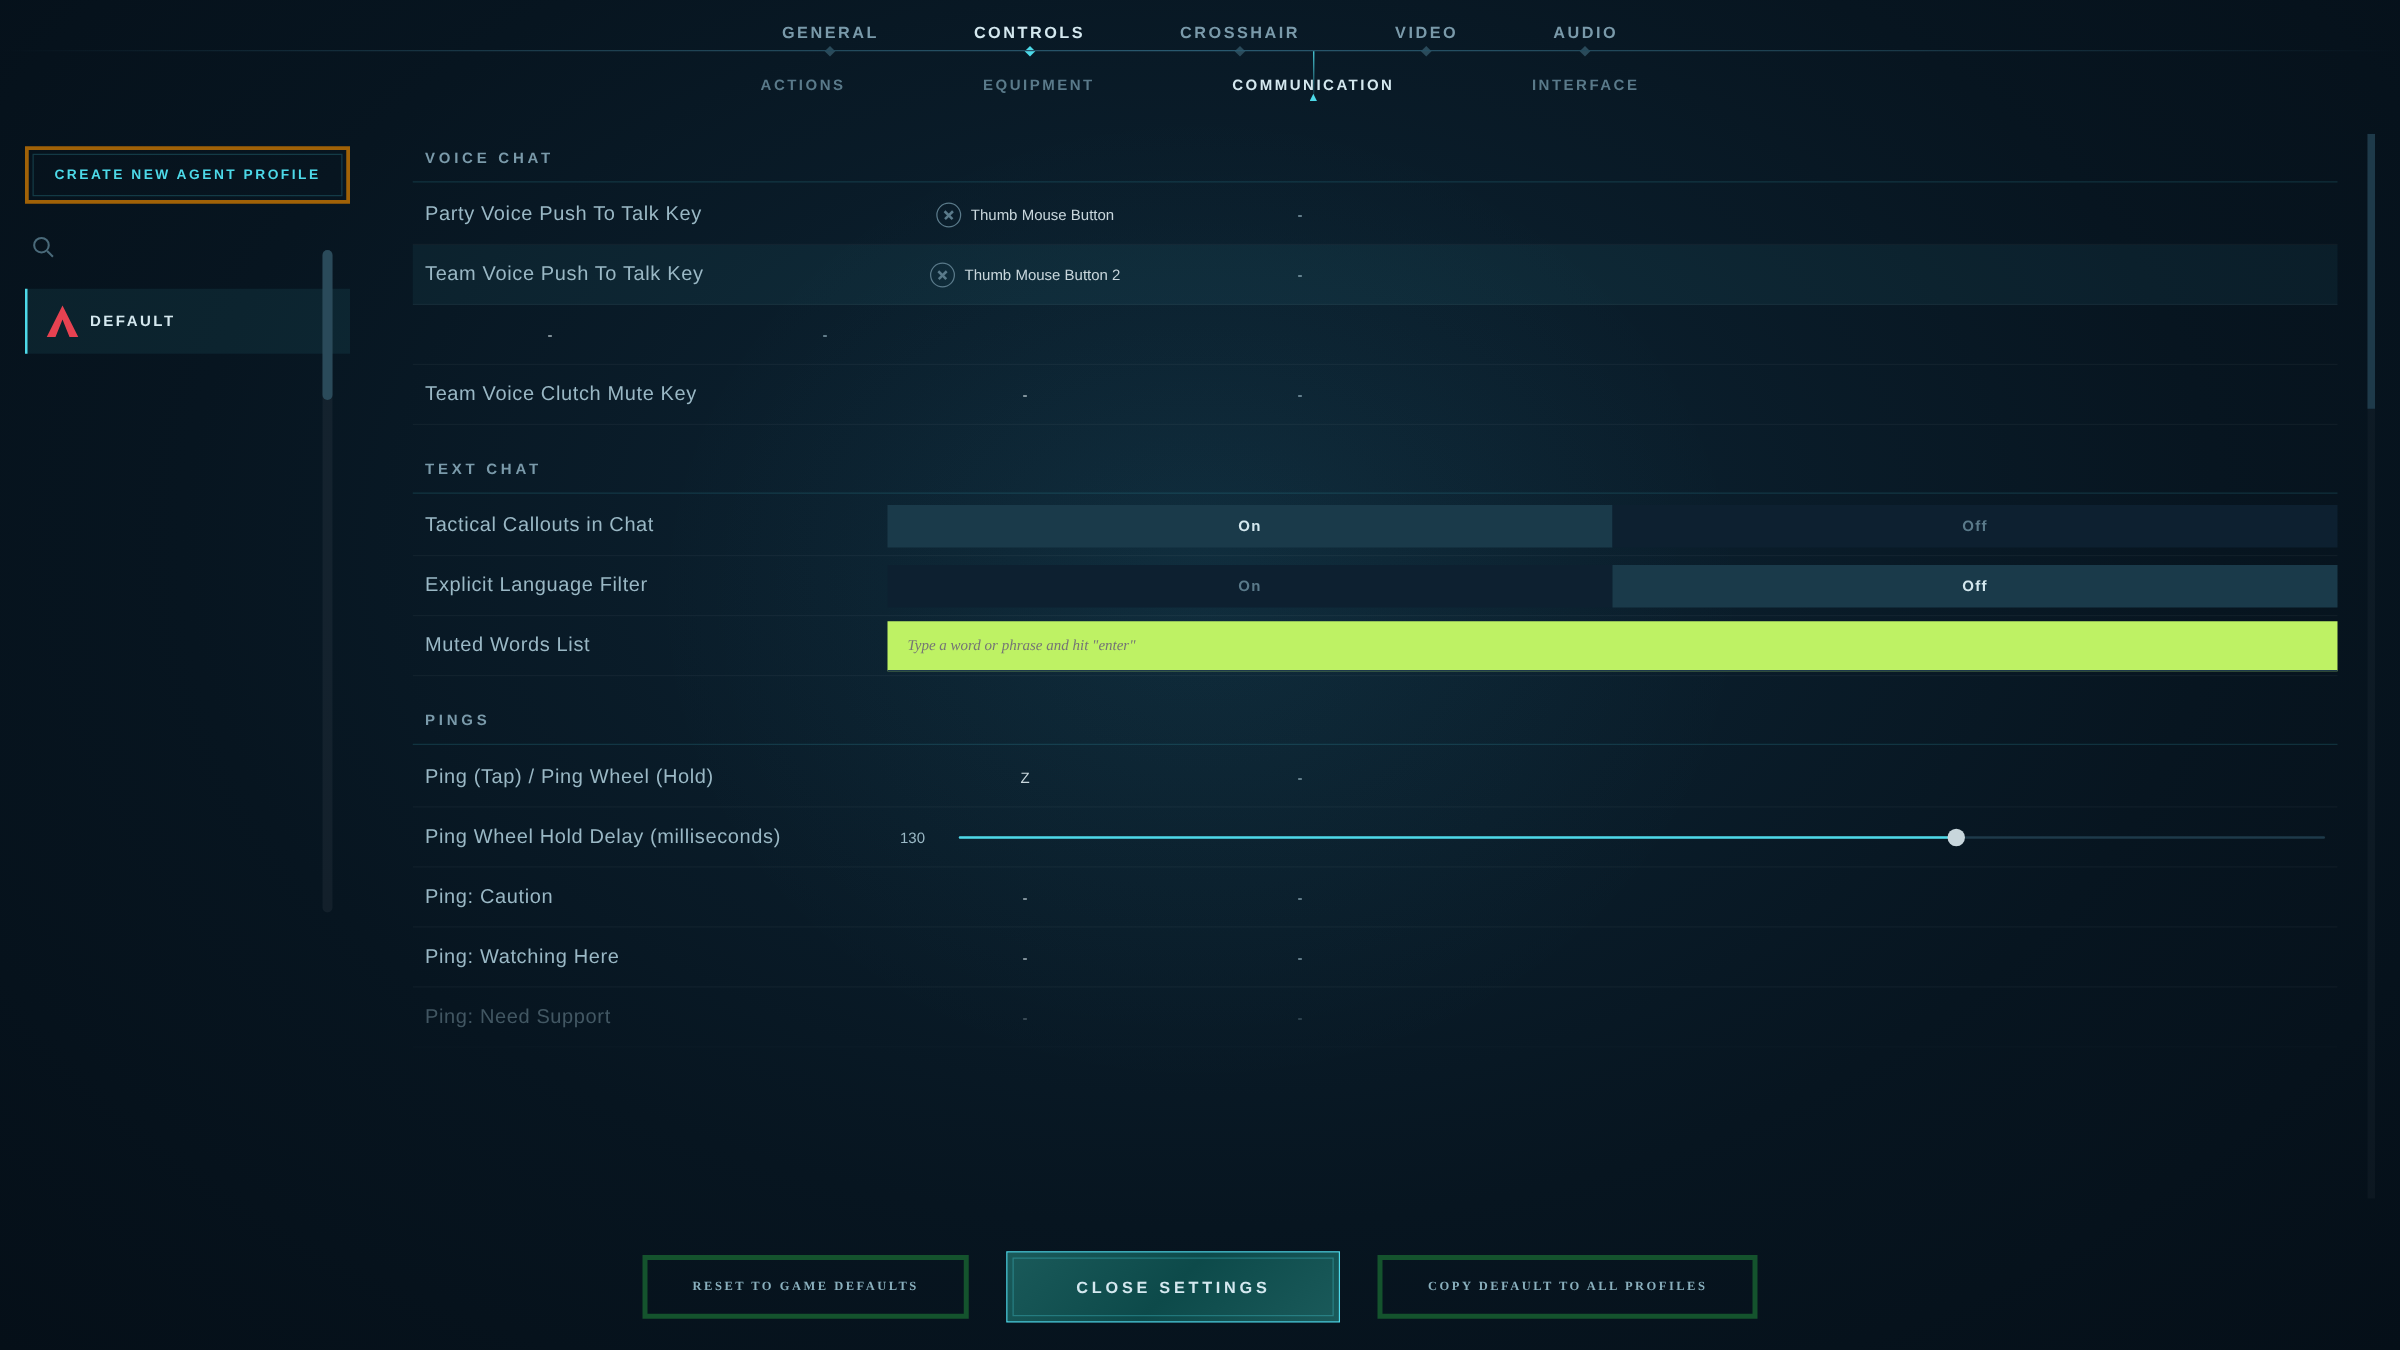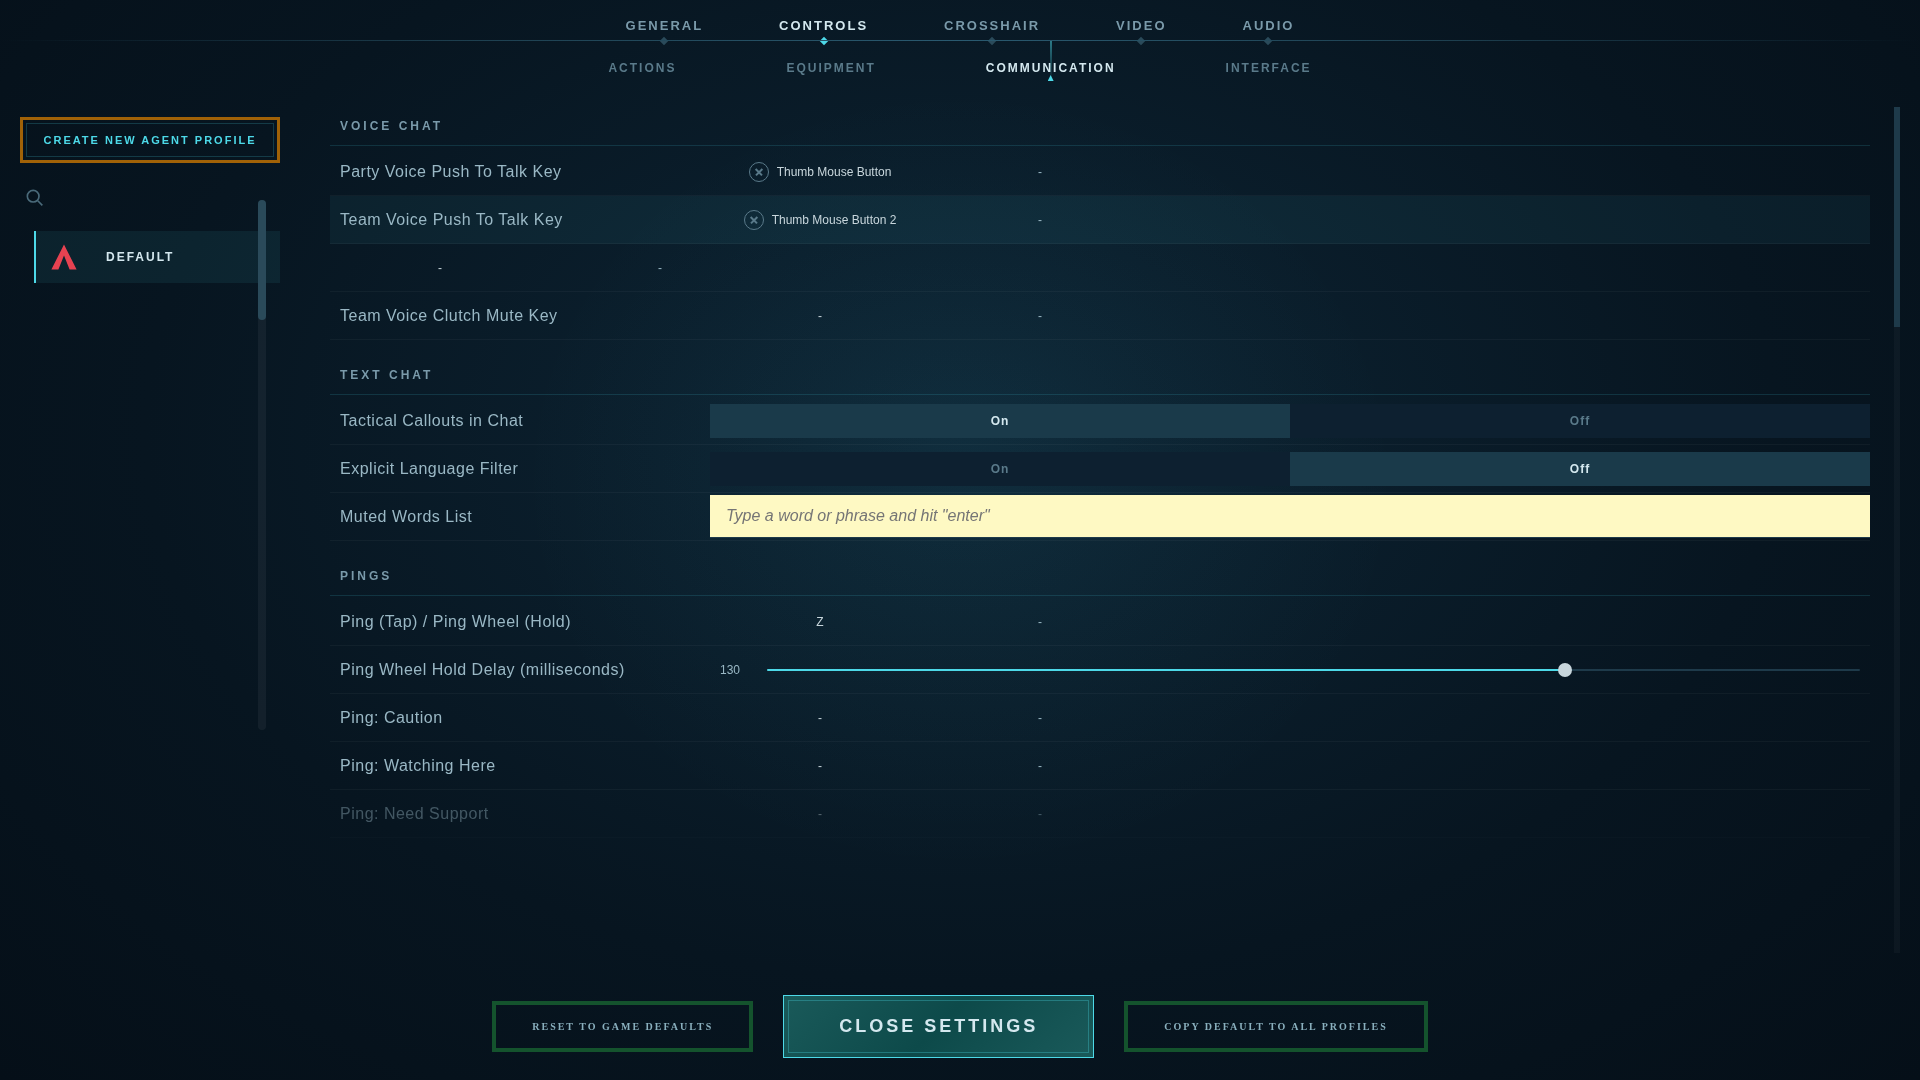--- a/index.html
+++ b/index.html
@@ -209,26 +209,25 @@
 
     .search-icon-svg {
       width: 20px;
       height: 20px;
       color: #4a6a7a;
     }
 
     .profile-item {
       display: flex;
       align-items: center;
-      gap: 28px;
+      gap: 8px;
       padding: 12px 14px;
       background: rgba(77, 217, 232, 0.08);
       border-left: 2px solid #4dd9e8;
       cursor: pointer;
-      margin-left: 14px;
     }
 
     .profile-name {
       font-size: 12px;
       letter-spacing: 2px;
       font-weight: 700;
       color: #d4e8ef;
       text-transform: uppercase;
     }
 
@@ -399,29 +398,29 @@
     }
 
     .toggle-btn.active-off {
       background: #1a3a4a;
       color: #d4e8ef;
     }
 
     
     .muted-words-input {
       flex: 1;
-      background: #fef9c3;
+      background: #bef264;
       border: none;
       border-bottom: 1px solid #1e3a4a;
       color: #5a7a8a;
-      font-size: 16px;
+      font-size: 12px;
       padding: 12px 16px;
       font-style: italic;
       outline: none;
-      font-family: Liberation Sans, sans-serif;
+      font-family: Liberation Serif, serif;
     }
 
     
     .slider-container {
       flex: 1;
       display: flex;
       align-items: center;
       gap: 12px;
       padding: 0 10px;
     }
@@ -478,21 +477,21 @@
       padding: 16px 36px;
       text-transform: uppercase;
       cursor: pointer;
       font-family: Liberation Serif, serif;
     }
 
     .close-settings-btn {
       background: linear-gradient(135deg, #1a5a5a 0%, #0d4a4a 50%, #1a5a5a 100%);
       border: 1px solid #4dd9e8;
       color: #d4e8ef;
-      font-size: 18px;
+      font-size: 13px;
       letter-spacing: 3px;
       font-weight: 700;
       padding: 20px 55px;
       text-transform: uppercase;
       cursor: pointer;
       font-family: Arial, sans-serif;
       position: relative;
       min-width: 240px;
       text-align: center;
     }

